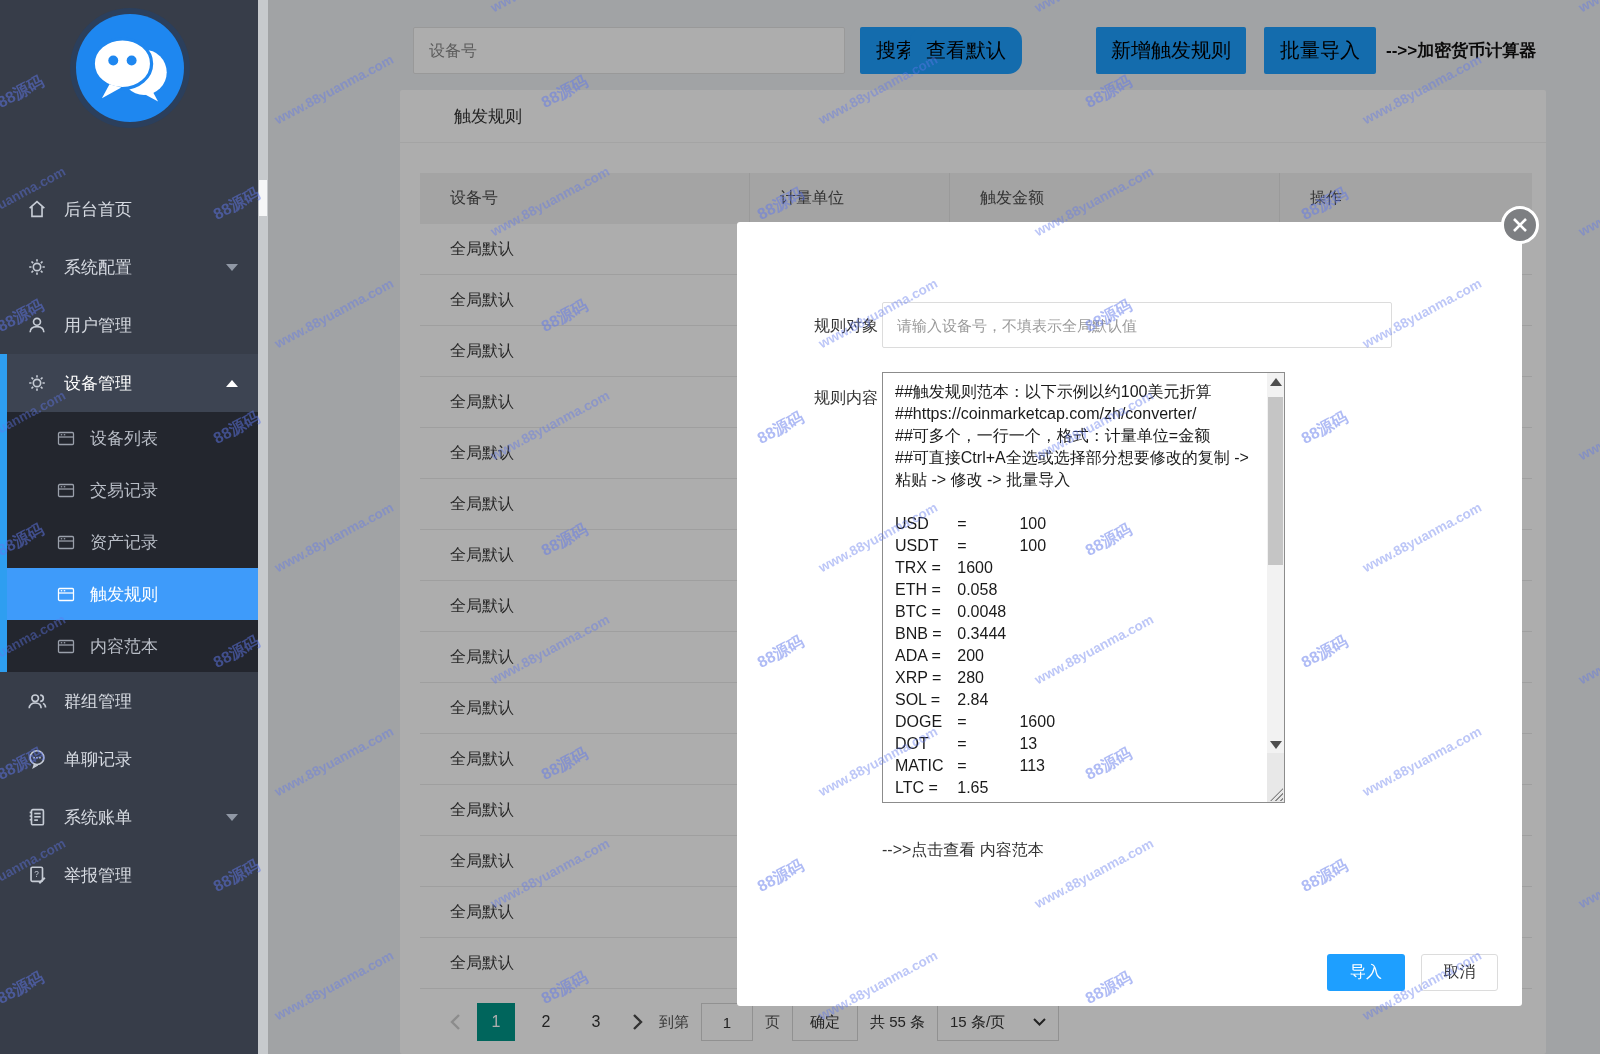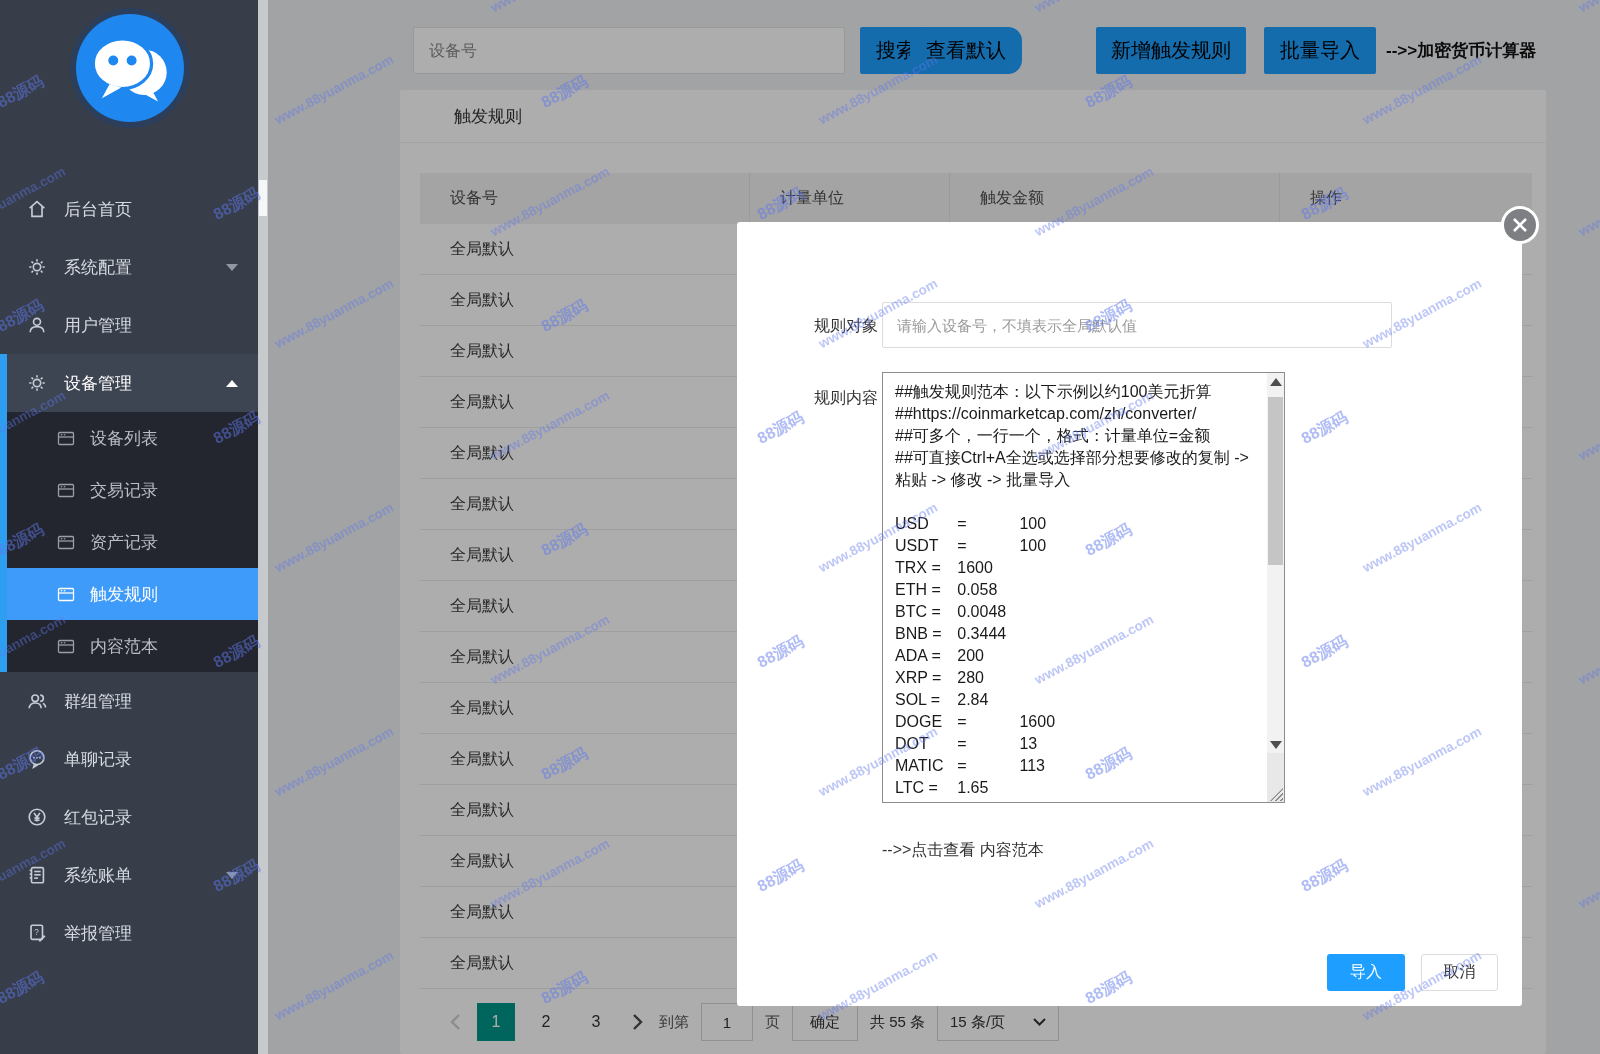--- a/index.html
+++ b/index.html
@@ -192,27 +192,20 @@
     </div>
     <div class="mi">
       <svg class="ic" viewBox="0 0 24 24" fill="none" stroke="currentColor" stroke-width="1.8">
           <circle cx="12" cy="10.5" r="7.5"></circle>
           <path d="M9.5 17.3 8.3 21l4.5-2.7"></path>
           <circle cx="8.8" cy="10.5" r="1" fill="currentColor" stroke="none"></circle>
           <circle cx="12" cy="10.5" r="1" fill="currentColor" stroke="none"></circle>
           <circle cx="15.2" cy="10.5" r="1" fill="currentColor" stroke="none"></circle>
         </svg>
       <span>单聊记录</span>
-    </div>
-    <div class="mi">
-      <svg class="ic" viewBox="0 0 24 24" fill="none" stroke="currentColor" stroke-width="1.8">
-          <circle cx="12" cy="12" r="8.5"></circle>
-          <path d="M8.8 7.5 12 12.3 15.2 7.5 M12 12.3V17 M9.2 13.3h5.6 M9.2 15.5h5.6"></path>
-        </svg>
-      <span>红包记录</span>
     </div>
     <div class="mi">
       <svg class="ic" viewBox="0 0 24 24" fill="none" stroke="currentColor" stroke-width="1.8">
           <rect x="6" y="4" width="13" height="16.5" rx="1.5"></rect>
           <line x1="9" y1="8.2" x2="16" y2="8.2"></line>
           <line x1="9" y1="11.8" x2="16" y2="11.8"></line>
           <line x1="9" y1="15.4" x2="13" y2="15.4"></line>
           <line x1="4" y1="7" x2="6" y2="7"></line>
           <line x1="4" y1="11" x2="6" y2="11"></line>
           <line x1="4" y1="15" x2="6" y2="15"></line>

